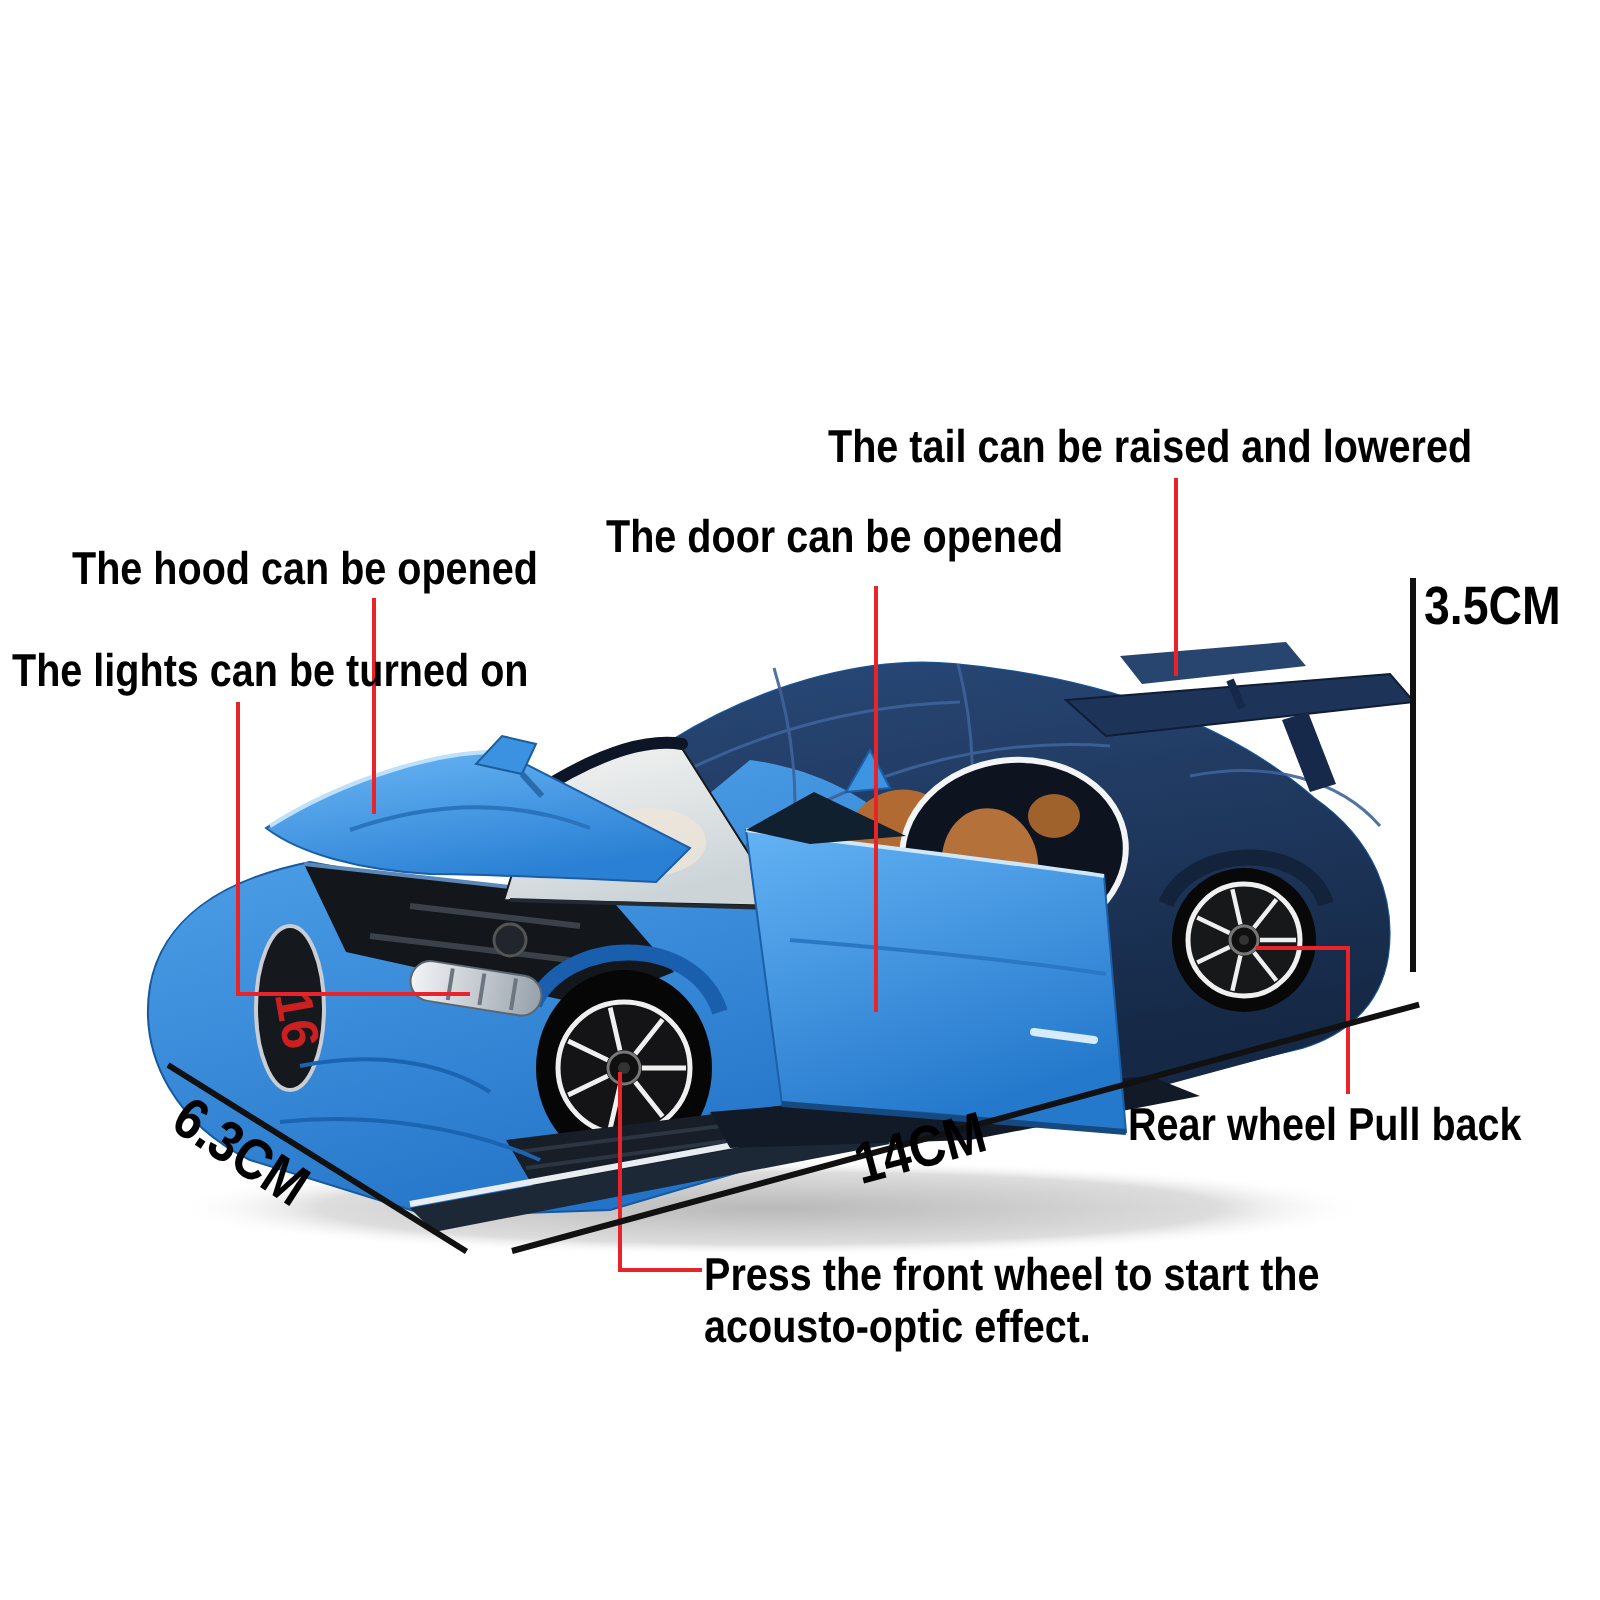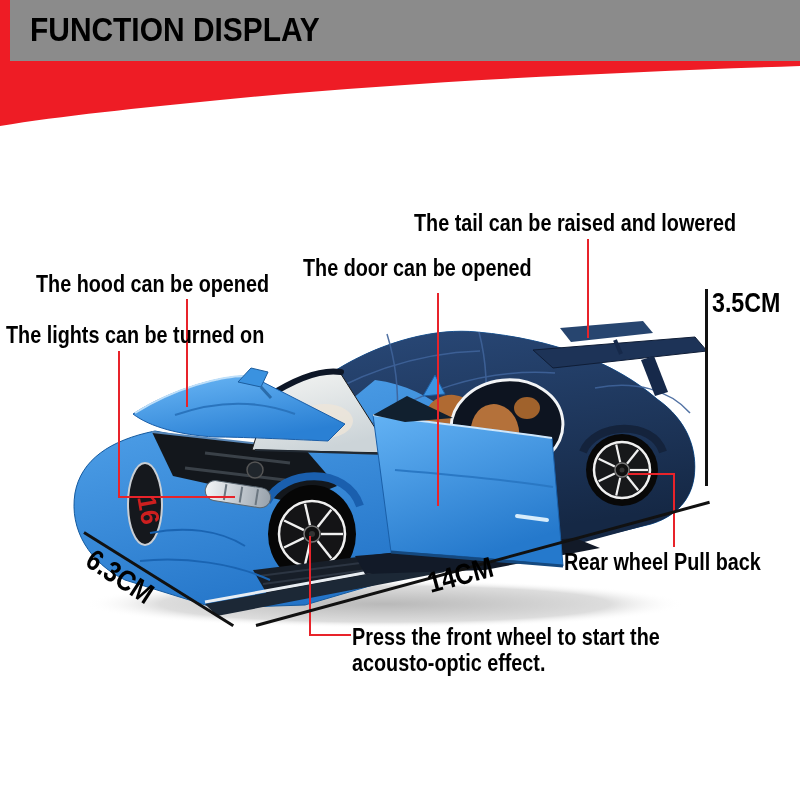--- a/index.html
+++ b/index.html
@@ -40,27 +40,20 @@
   .k-14{left:256px;top:624px;width:470px;height:3px;transform:rotate(-15.2deg);transform-origin:left center;}
   .k-63{left:84px;top:531px;width:176px;height:3px;transform:rotate(32deg);transform-origin:left center;}
   
   .car-wrap{position:absolute;left:55px;top:318px;width:660px;height:330px;}
 </style>
 </head>
 <body>
 
 <div class="stage">
 
-  <div class="banner">
-    <svg width="800" height="130" viewBox="0 0 800 130">
-      <path d="M0,0 L800,0 L800,66 C620,72 400,82 220,100 C140,108 60,116 0,126 Z" fill="#ee1c25"></path>
-      <path d="M10,0 L800,0 L800,61 L10,61 Z" fill="#8b8b8b"></path>
-    </svg>
-    <span class="banner-title">FUNCTION DISPLAY</span>
-  </div>
 
   <div class="car-wrap">
     <svg width="660" height="330" viewBox="0 0 660 330">
       <defs>
         <linearGradient id="bodyBlue" x1="0" y1="0" x2="0.6" y2="1">
           <stop offset="0" stop-color="#5fb0f4"></stop>
             <stop offset="1" stop-color="#1b6cc2"></stop>
         </linearGradient>
         <linearGradient id="navyGrad" x1="0" y1="0" x2="0.3" y2="1">
           <stop offset="0" stop-color="#2a4a7a"></stop>

